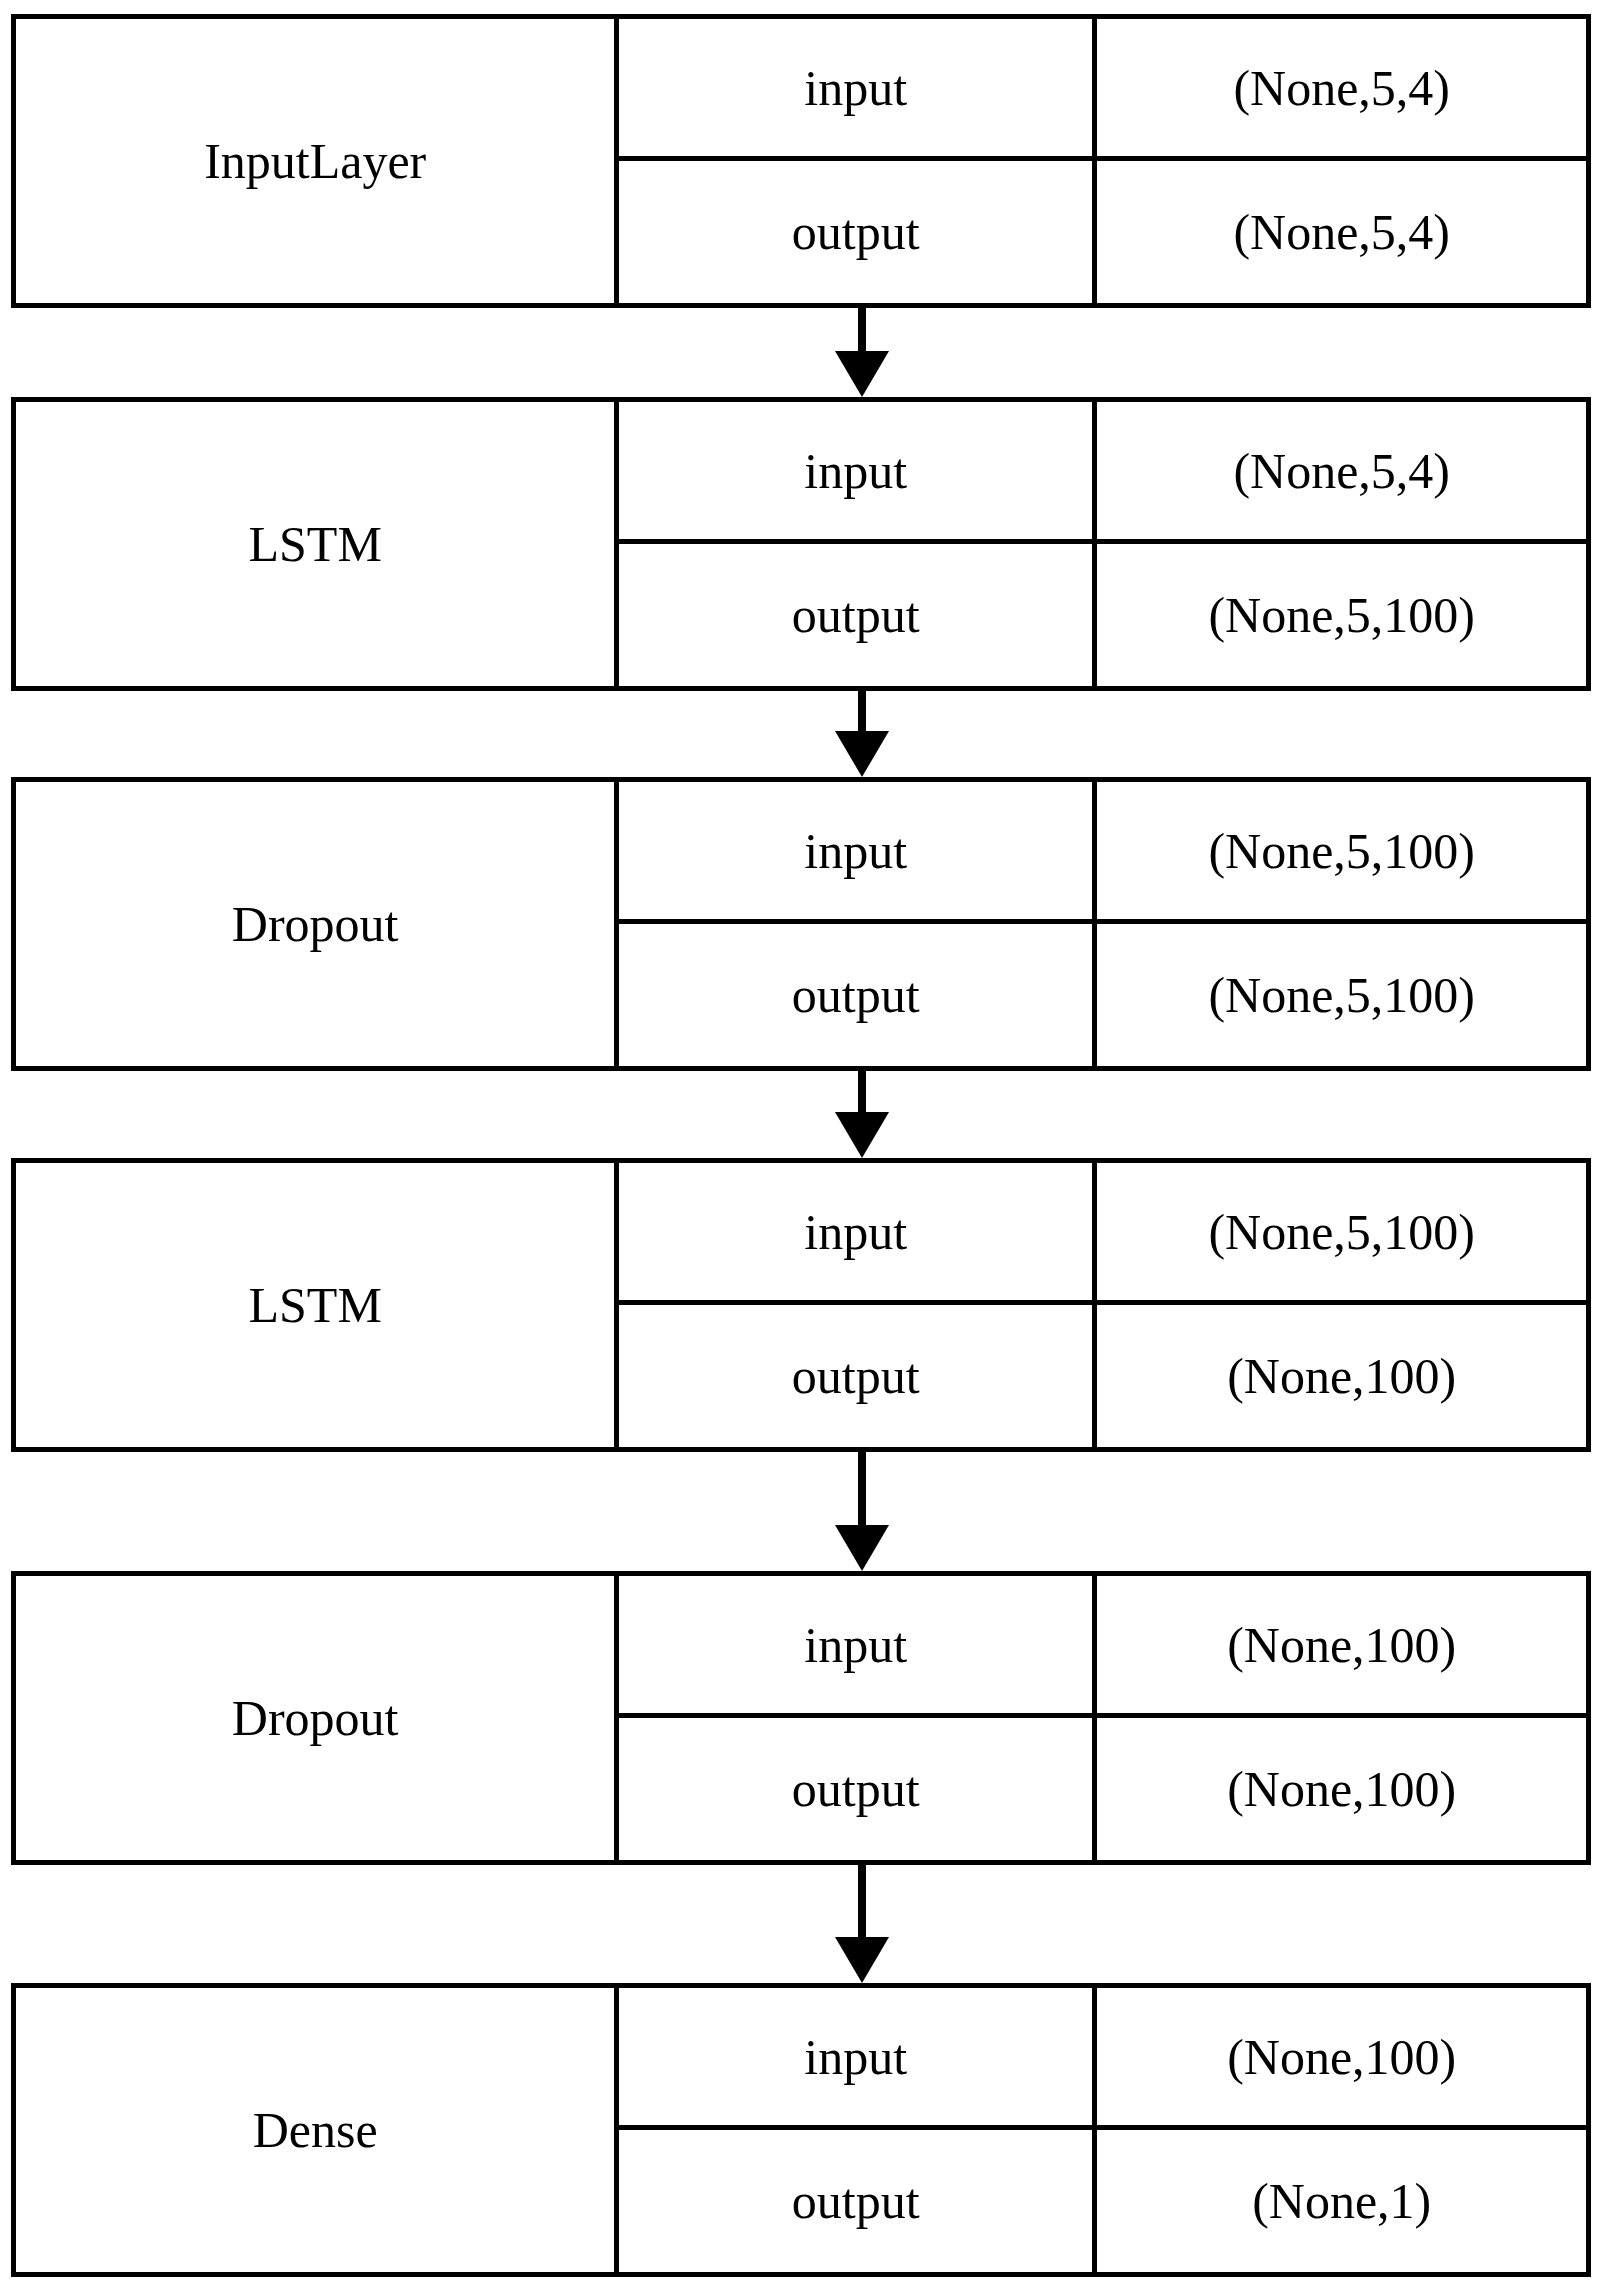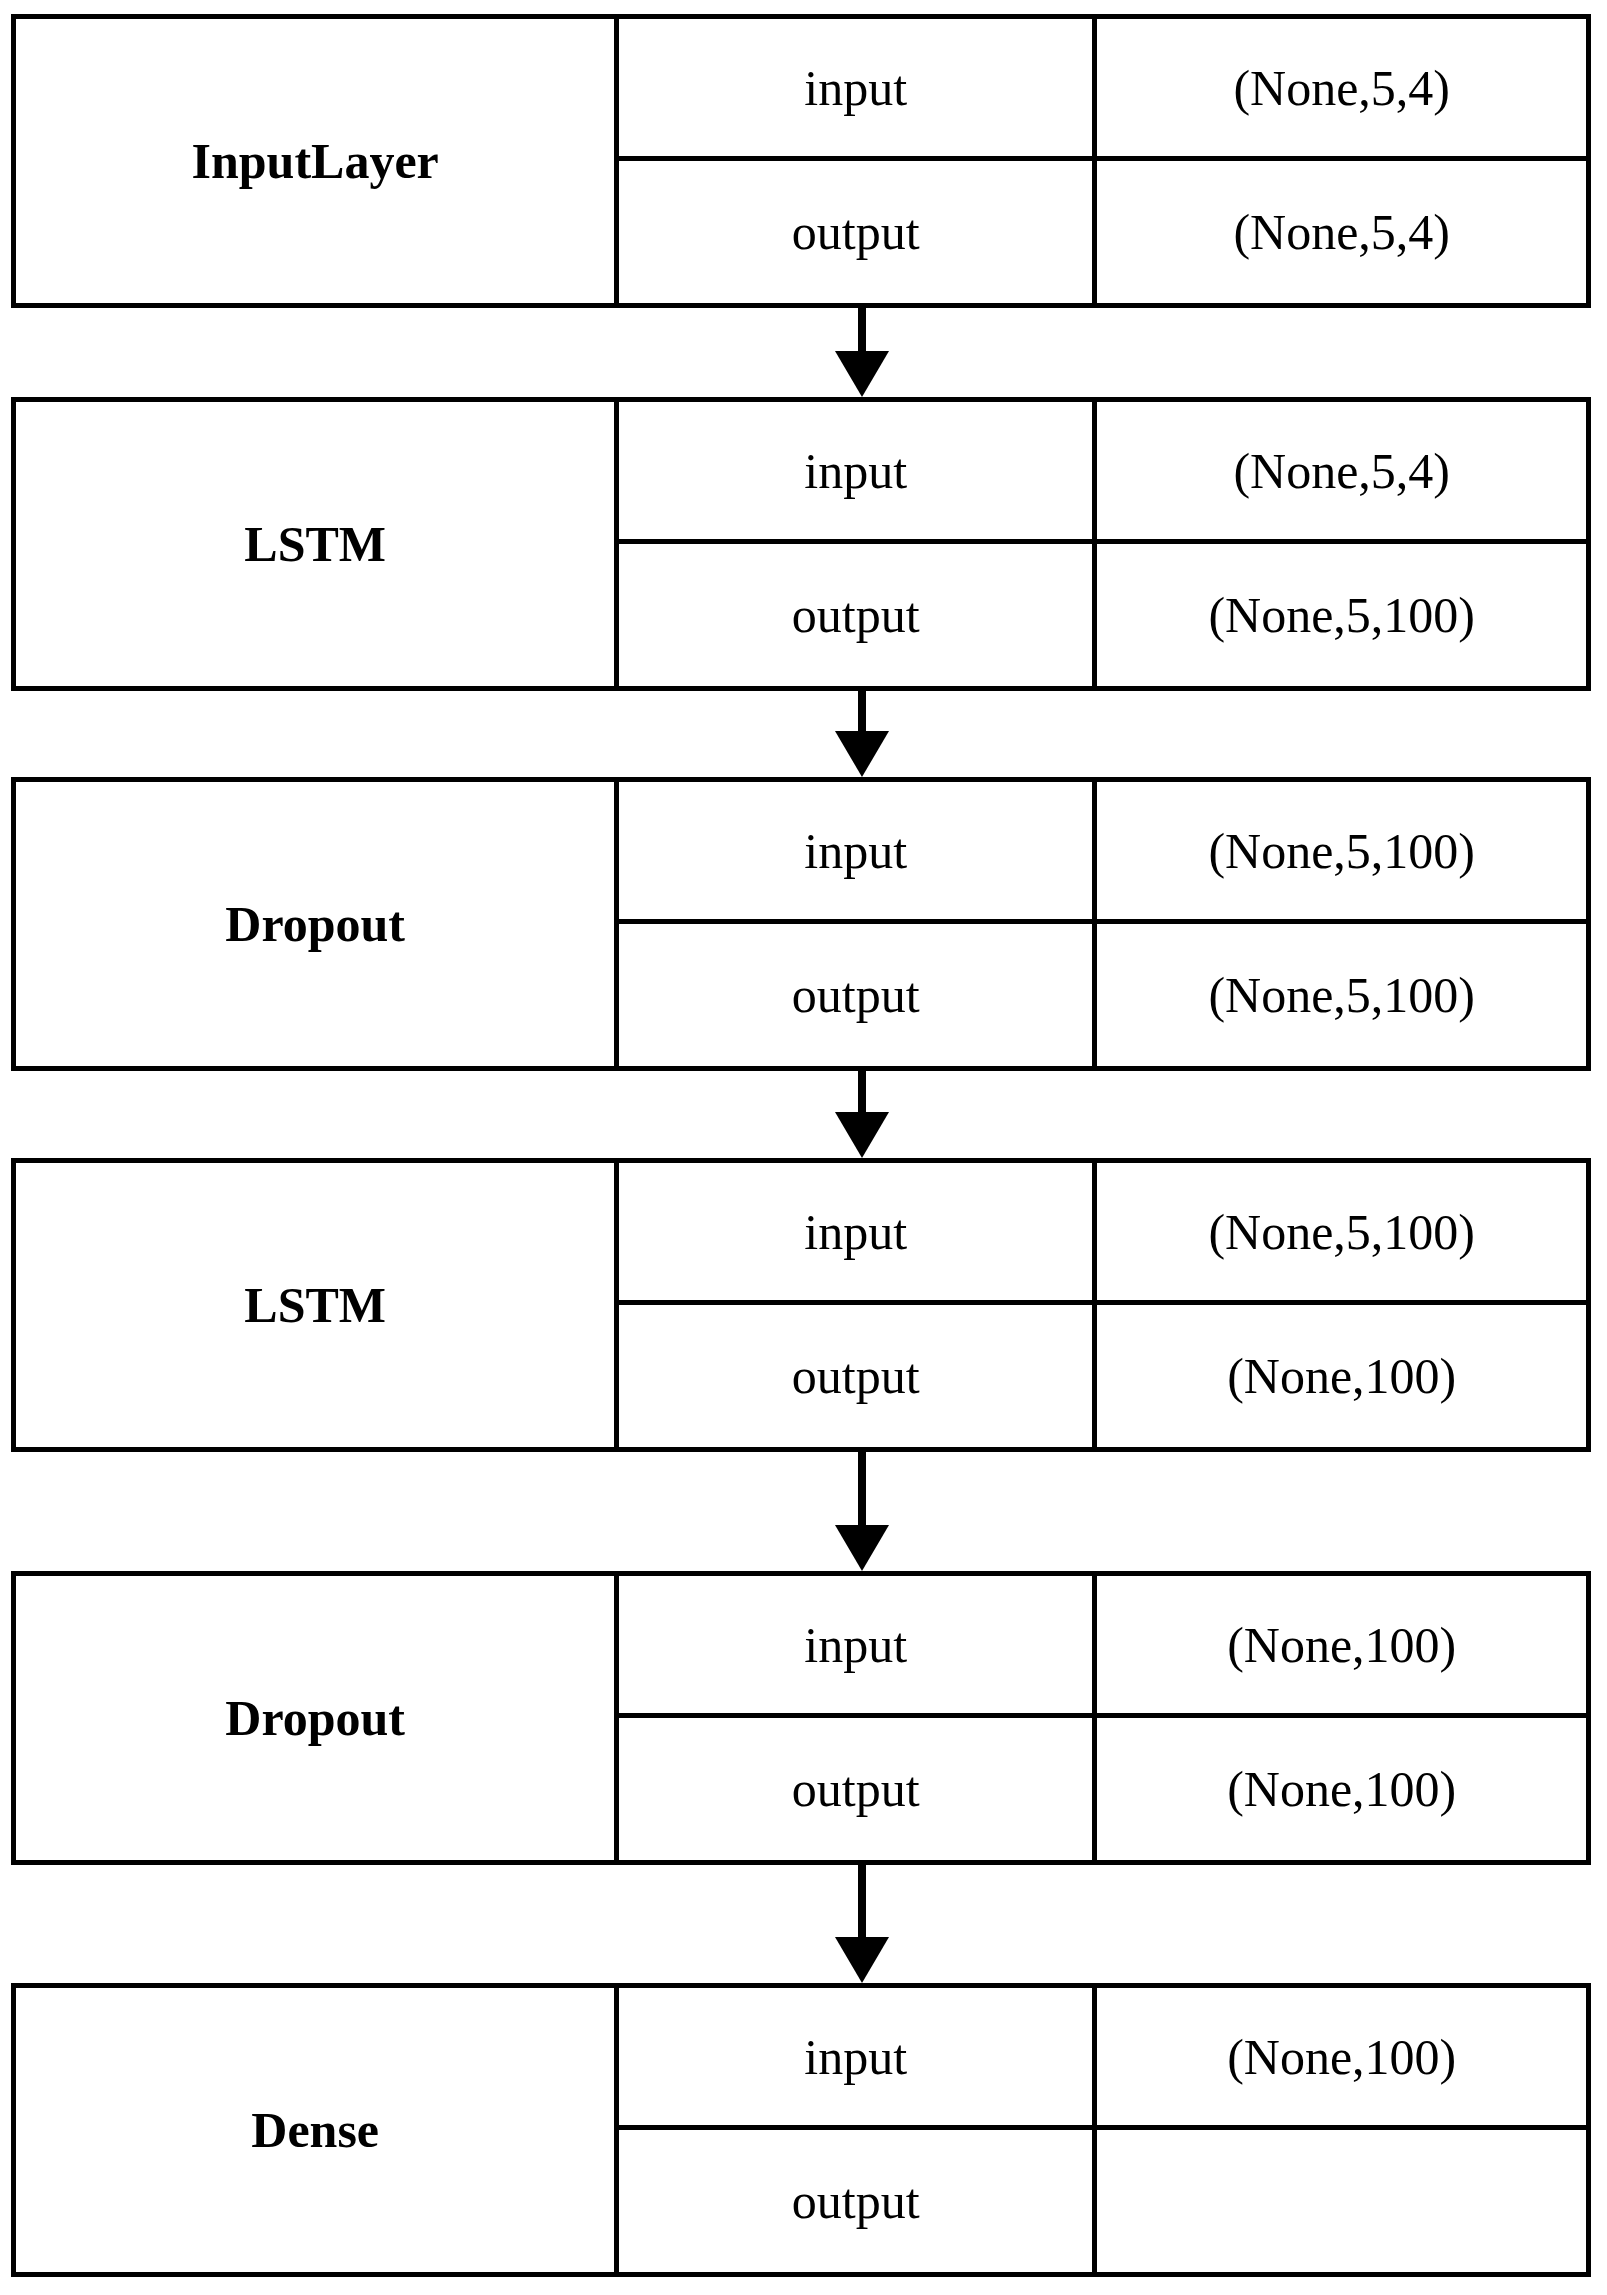--- a/index.html
+++ b/index.html
@@ -29,21 +29,20 @@
     justify-content: center;
     font-size: 50px;
     line-height: 1;
     white-space: nowrap;
     overflow: hidden;
   }
   .name-cell {
     grid-column: 1;
     grid-row: 1 / 3;
     border-right: 5.6px solid #000;
-    font-weight: bold;
   }
   .in-label  { grid-column: 2; grid-row: 1; border-right: 5.6px solid #000; border-bottom: 5.6px solid #000; }
   .in-shape  { grid-column: 3; grid-row: 1; border-bottom: 5.6px solid #000; }
   .out-label { grid-column: 2; grid-row: 2; border-right: 5.6px solid #000; }
   .out-shape { grid-column: 3; grid-row: 2; }
   .arrow {
     position: absolute;
     left: 862px;
     transform: translateX(-50%);
     display: flex;
@@ -131,16 +130,17 @@
   <div class="arrow" style="top:1865px;height:118px">
     <div class="stem"></div>
     <div class="head"></div>
   </div>
 
   <div class="block" style="top:1983px">
     <div class="cell name-cell">Dense</div>
     <div class="cell in-label">input</div>
     <div class="cell in-shape">(None,100)</div>
     <div class="cell out-label">output</div>
+    <div class="cell out-shape">(None,1)</div>
   </div>
 
 </div>
 
 
 </body></html>

